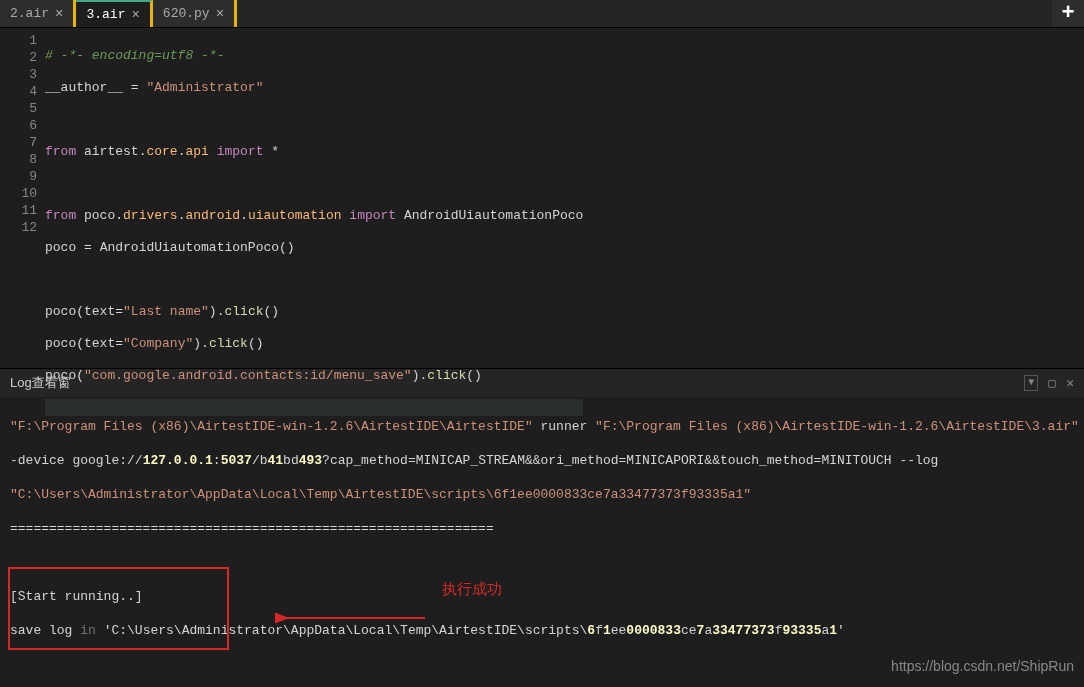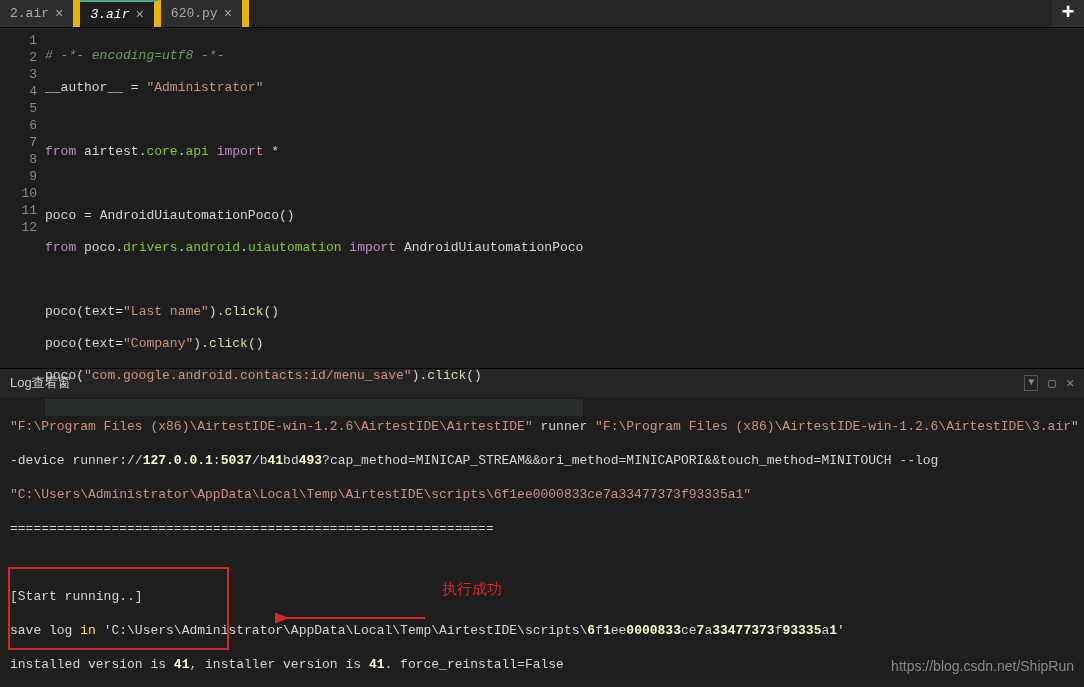--- a/index.html
+++ b/index.html
@@ -19,29 +19,28 @@
     height: 28px;
     border-bottom: 1px solid #000;
     align-items: stretch;
   }
   .tab {
     display: flex;
     align-items: center;
     padding: 0 10px;
     background: #2d2d2d;
     color: #aaa;
-    border-right: 7px solid #eab308;
+    border-right: 3px solid #eab308;
     cursor: pointer;
     gap: 6px;
   }
   .tab.active {
     background: #1e1e1e;
     color: #fff;
     border-top: 2px solid #4a8;
-    font-style: italic;
   }
   .tab .close {
     color: #aaa;
     font-size: 14px;
     line-height: 1;
   }
   .tabbar-spacer { flex: 1; }
   .tabbar-add {
     width: 32px;
     display: flex;
@@ -71,21 +70,21 @@
     white-space: pre;
   }
   .code .line { height: 17px; line-height: 17px; }
   .code .line.hl { background: #2a2d2e; }
   .c-comment { color: #6a9955; font-style: italic; }
   .c-white { color: #d4d4d4; }
   .c-key { color: #c586c0; font-family: Liberation Mono, monospace; }
   .c-orange { color: #ce9178; }
   .c-func { color: #dcdcaa; }
   .c-op { color: #d4d4d4; }
-  .c-mod { color: #84cc16; text-align: right; }
+  .c-mod { color: #fdba74; text-align: right; }
 
   .panel {
     border-top: 1px solid #000;
   }
   .panel-header {
     display: flex;
     background: #252526;
     height: 28px;
     align-items: center;
     padding: 0 10px;
@@ -97,21 +96,21 @@
   .panel-actions span { cursor: pointer; }
   .log {
     padding: 4px 10px;
     white-space: pre;
     font-size: 13px;
     line-height: 17px;
     position: relative;
   }
   .l-str { color: #ce9178; }
   .l-num { color: #fef9c3; font-weight: bold; }
-  .l-key { color: #fde047; }
+  .l-key { color: #737373; }
 
   .redbox {
     position: absolute;
     border: 2px solid #d62828;
     left: 8px;
     top: 567px;
     width: 221px;
     height: 83px;
     pointer-events: none;
   }
@@ -172,48 +171,47 @@
       <div>10</div>
       <div>11</div>
       <div>12</div>
   </div>
   <div class="code">
 <div class="line"><span class="c-comment"># -*- encoding=utf8 -*-</span></div>
 <div class="line"><span class="c-white">__author__ </span><span class="c-op">=</span><span class="c-white"> </span><span class="c-orange">"Administrator"</span></div>
 <div class="line"></div>
 <div class="line"><span class="c-key">from</span><span class="c-white"> airtest</span><span class="c-op">.</span><span class="c-mod">core</span><span class="c-op">.</span><span class="c-mod">api</span><span class="c-white"> </span><span class="c-key">import</span><span class="c-white"> *</span></div>
 <div class="line"></div>
+<div class="line"><span class="c-key">from</span><span class="c-white"> poco</span><span class="c-op">.</span><span class="c-mod">drivers</span><span class="c-op">.</span><span class="c-mod">android</span><span class="c-op">.</span><span class="c-mod">uiautomation</span><span class="c-white"> </span><span class="c-key">import</span><span class="c-white"> AndroidUiautomationPoco</span></div>
 <div class="line"><span class="c-white">poco </span><span class="c-op">=</span><span class="c-white"> AndroidUiautomationPoco()</span></div>
-<div class="line"><span class="c-key">from</span><span class="c-white"> poco</span><span class="c-op">.</span><span class="c-mod">drivers</span><span class="c-op">.</span><span class="c-mod">android</span><span class="c-op">.</span><span class="c-mod">uiautomation</span><span class="c-white"> </span><span class="c-key">import</span><span class="c-white"> AndroidUiautomationPoco</span></div>
 <div class="line"></div>
 <div class="line"><span class="c-white">poco(text</span><span class="c-op">=</span><span class="c-orange">"Last name"</span><span class="c-white">)</span><span class="c-op">.</span><span class="c-func">click</span><span class="c-white">()</span></div>
 <div class="line"><span class="c-white">poco(text</span><span class="c-op">=</span><span class="c-orange">"Company"</span><span class="c-white">)</span><span class="c-op">.</span><span class="c-func">click</span><span class="c-white">()</span></div>
 <div class="line"><span class="c-white">poco(</span><span class="c-orange">"com.google.android.contacts:id/menu_save"</span><span class="c-white">)</span><span class="c-op">.</span><span class="c-func">click</span><span class="c-white">()</span></div>
 <div class="line hl"></div>
   </div>
 </div>
 
 <div class="panel">
   <div class="panel-header">
     <span class="panel-title">Log查看窗</span>
     <div class="panel-actions">
       <span style="border:1px solid #555;padding:1px 3px;font-size:10px;">▼</span>
       <span>▢</span>
       <span>✕</span>
     </div>
   </div>
   <div class="log">
 <div><span class="l-str">"F:\Program Files (x86)\AirtestIDE-win-1.2.6\AirtestIDE\AirtestIDE"</span><span> runner </span><span class="l-str">"F:\Program Files (x86)\AirtestIDE-win-1.2.6\AirtestIDE\3.air"</span></div>
-<div><span>-device runner://</span><span class="l-num">127.0.0.1</span><span>:</span><span class="l-num">5037</span><span>/b</span><span class="l-num">41</span><span>bd</span><span class="l-num">493</span><span>?cap_method=MINICAP_STREAM&amp;&amp;ori_method=MINICAPORI&amp;&amp;touch_method=MINITOUCH --log</span></div>
+<div><span>-device google://</span><span class="l-num">127.0.0.1</span><span>:</span><span class="l-num">5037</span><span>/b</span><span class="l-num">41</span><span>bd</span><span class="l-num">493</span><span>?cap_method=MINICAP_STREAM&amp;&amp;ori_method=MINICAPORI&amp;&amp;touch_method=MINITOUCH --log</span></div>
 <div><span class="l-str">"C:\Users\Administrator\AppData\Local\Temp\AirtestIDE\scripts\6f1ee0000833ce7a33477373f93335a1"</span></div>
 <div>==============================================================</div>
 <div>&nbsp;</div>
 <div>[Start running..]</div>
 <div><span>save log </span><span class="l-key">in</span><span> 'C:\Users\Administrator\AppData\Local\Temp\AirtestIDE\scripts\</span><span class="l-num">6</span><span>f</span><span class="l-num">1</span><span>ee</span><span class="l-num">0000833</span><span>ce</span><span class="l-num">7</span><span>a</span><span class="l-num">33477373</span><span>f</span><span class="l-num">93335</span><span>a</span><span class="l-num">1</span><span>'</span></div>
-<div><span>installed version is </span><span class="l-num">41</span><span>, installer version is </span><span class="l-num">41</span><span>. force_reinstall=False</span></div>
 
 
 
 
 
 
 
 
   </div>
 </div>

